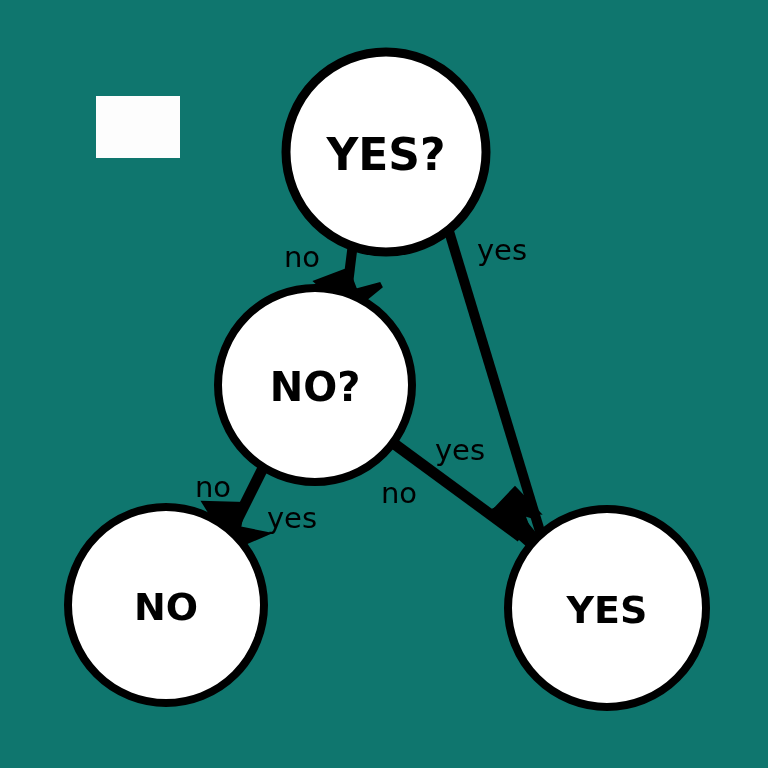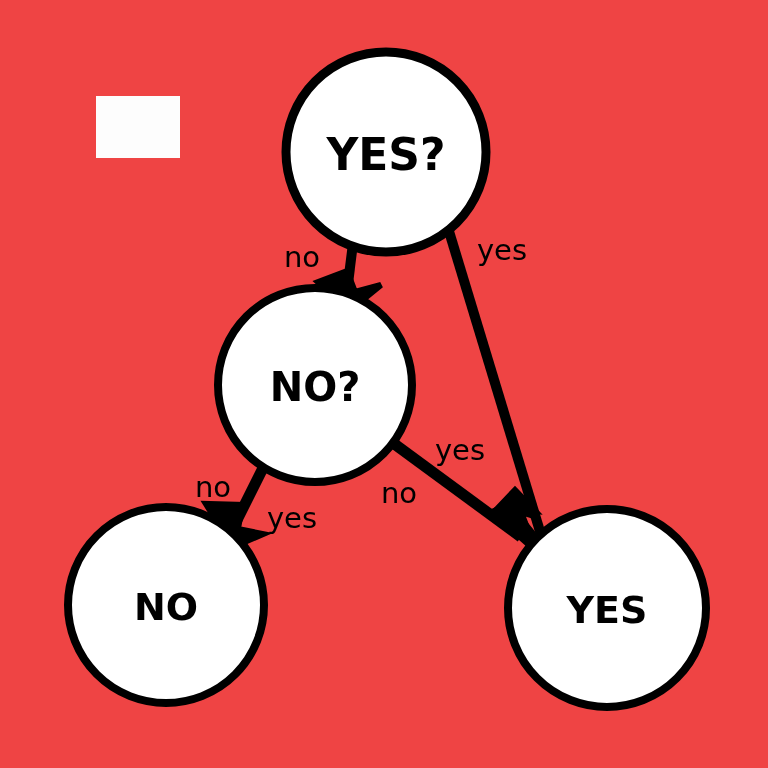--- a/index.html
+++ b/index.html
@@ -4,21 +4,21 @@
 <style>
   html, body {
     margin: 0;
     padding: 0;
     background: #ffffff;
   }
   #canvas {
     position: relative;
     width: 768px;
     height: 768px;
-    background: #ef4444;
+    background: #0f766e;
     overflow: hidden;
     font-family: "DejaVu Sans", sans-serif;
   }
   #canvas svg {
     position: absolute;
     top: 0;
     left: 0;
     width: 768px;
     height: 768px;
   }

